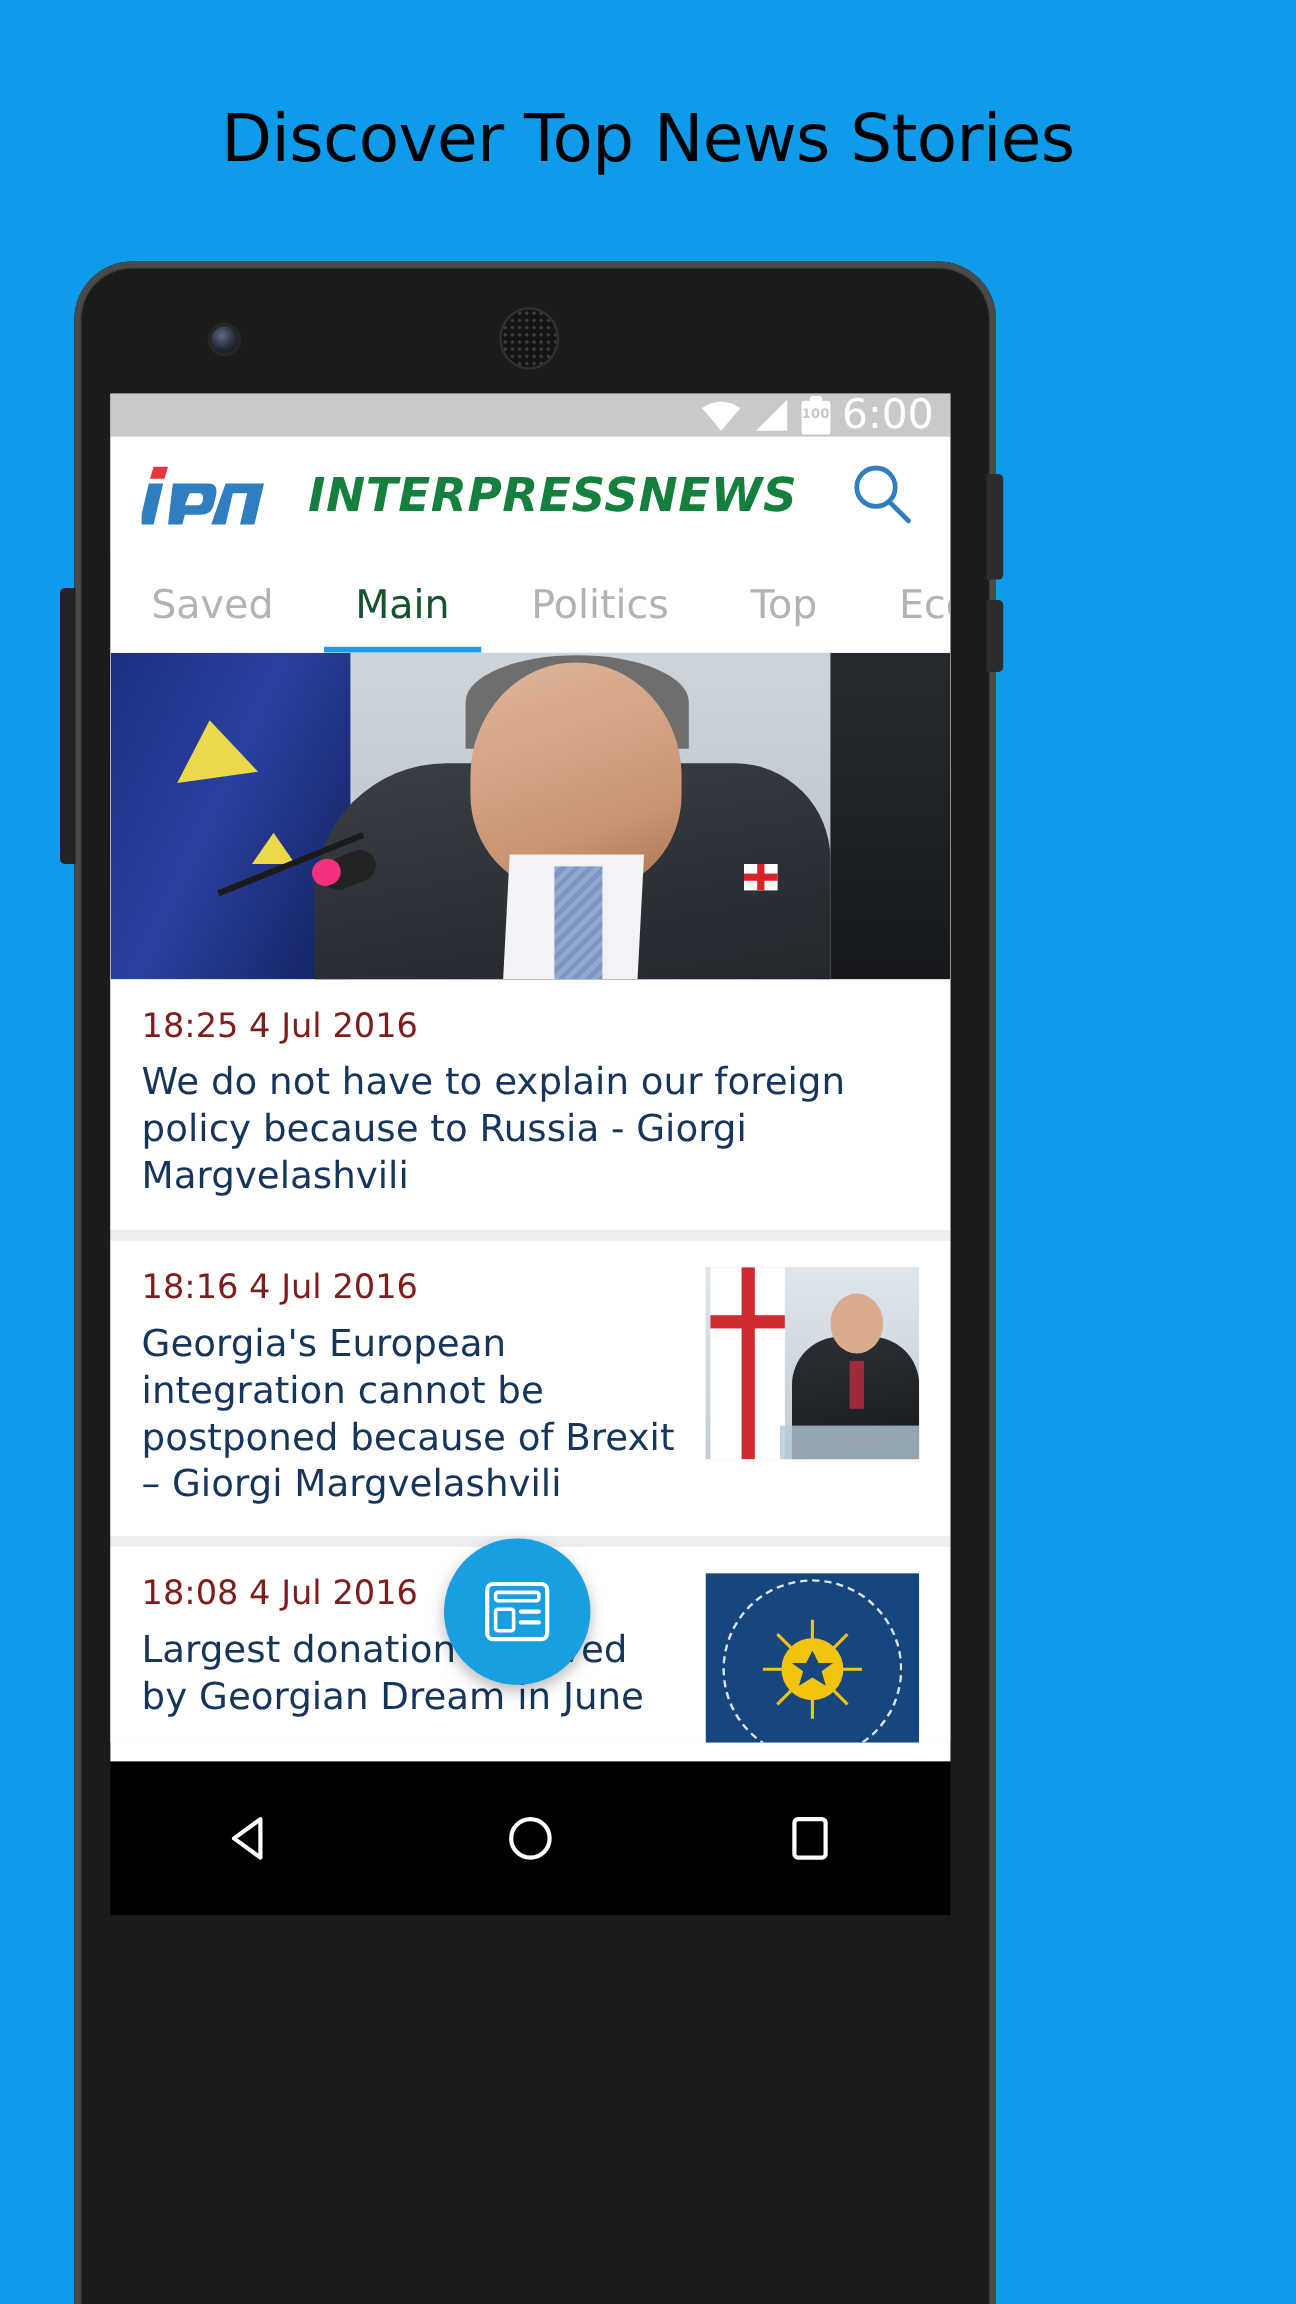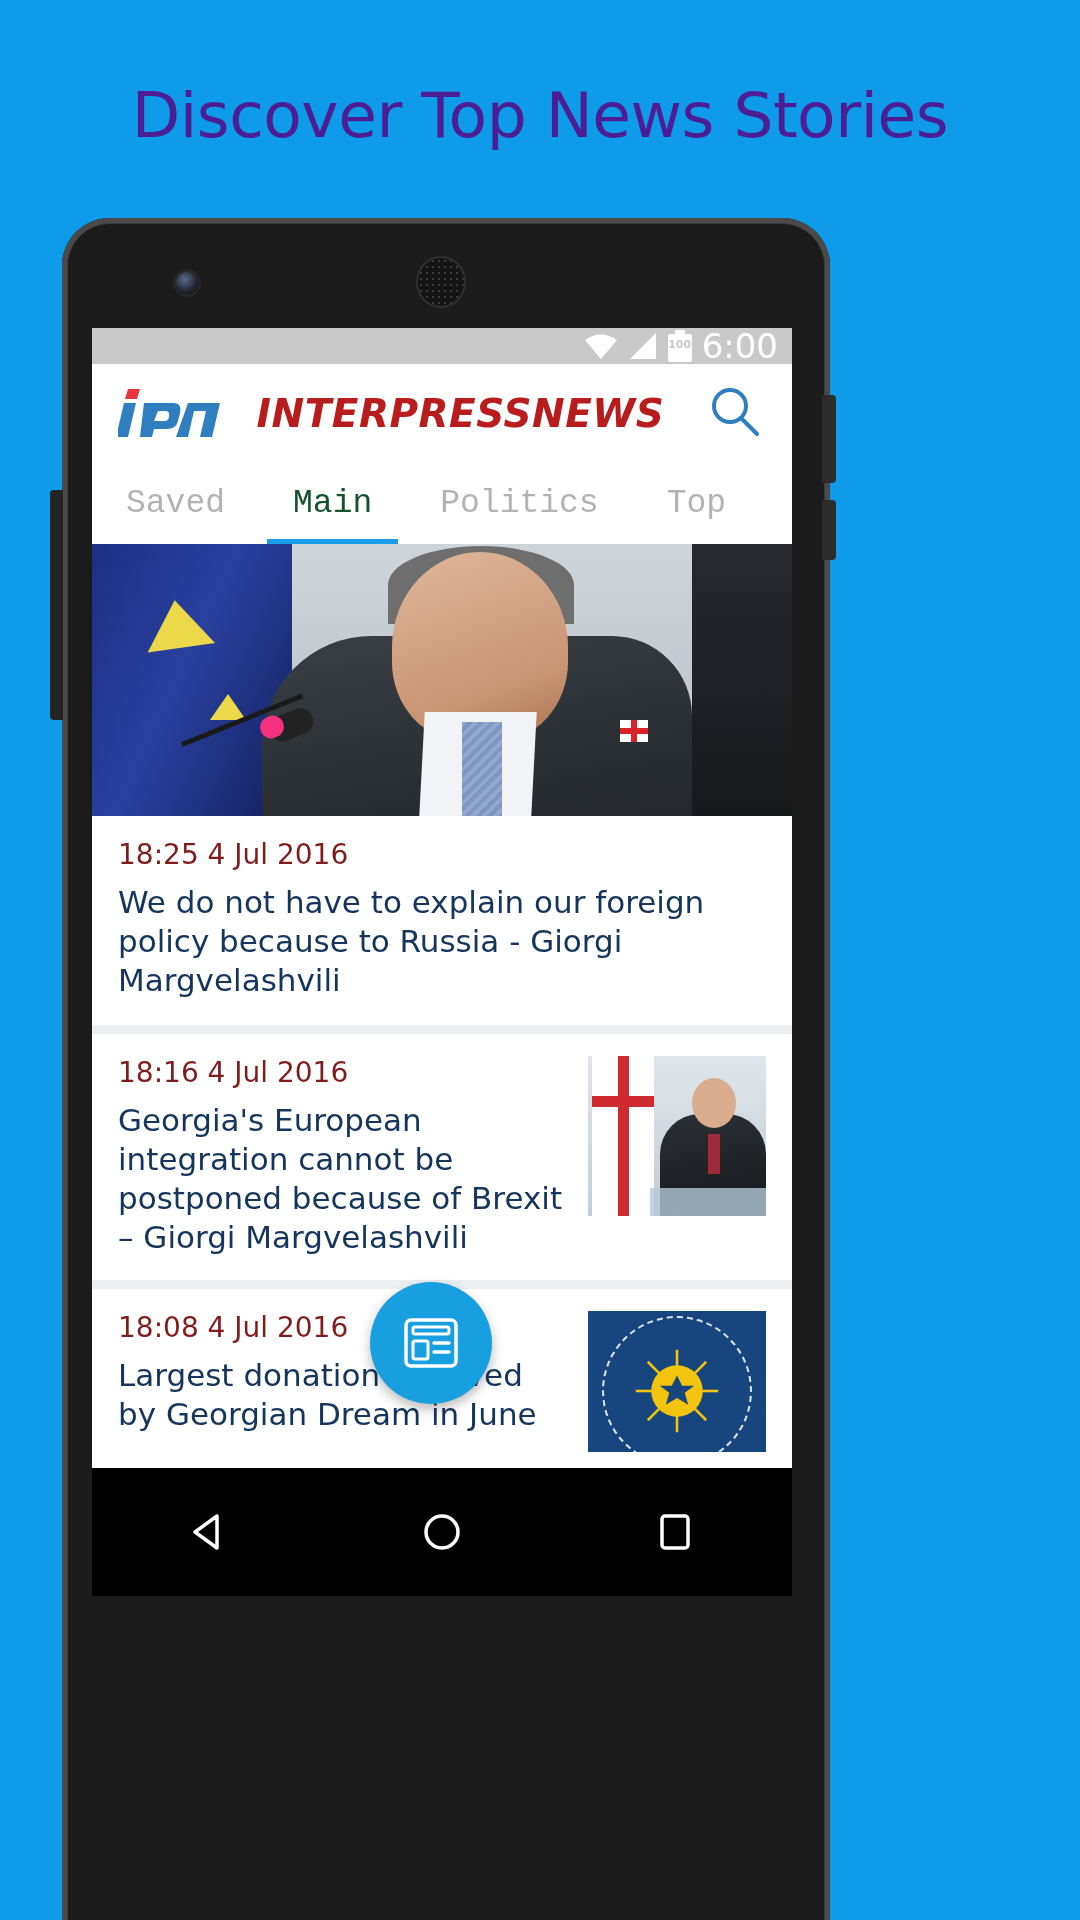--- a/index.html
+++ b/index.html
@@ -7,21 +7,21 @@
   body {
     font-family: "DejaVu Sans", sans-serif;
     background:#0d9bea;
     position:relative;
   }
 
   
   .promo-title{
     position:absolute; top:0; left:0; width:1080px; height:230px;
     display:flex; align-items:center; justify-content:center;
-    color:#4c1d95; font-size:63px; font-weight:400;
+    color:#000000; font-size:55px; font-weight:400;
     font-family:"DejaVu Sans", sans-serif;
     letter-spacing:-0.5px; white-space:nowrap;
   }
 
   
   .device{
     position:absolute; left:62px; top:218px;
     width:768px; height:1720px;
     background:#1b1b1b;
     border-radius:48px 48px 0 0;
@@ -98,33 +98,33 @@
 
   
   .appbar{
     height:98px; background:#fff;
     display:flex; align-items:center; padding:0 26px;
     position:relative;
   }
   .logo{ width:105px; height:56px; flex:0 0 auto; }
   .brand{
     flex:1; text-align:center;
-    color:#b91c1c; font-size:39px; font-weight:700;
+    color:#15803d; font-size:39px; font-weight:700;
     font-style:italic; letter-spacing:0.5px;
     font-family:"DejaVu Sans", sans-serif;
     margin-left:-6px;
   }
   .search-btn{ width:62px; height:62px; flex:0 0 auto; display:flex; align-items:center; justify-content:center; }
 
   
   .tabs{
     height:82px; background:#fff;
     display:flex; align-items:stretch;
     box-shadow:0 2px 3px rgba(0,0,0,0.12);
-    position:relative; overflow:hidden;font-family:Liberation Mono, monospace;
+    position:relative; overflow:hidden;
   }
   .tab{
     display:flex; align-items:center; justify-content:center;
     color:#b3b3b3; font-size:33px; position:relative;
     flex:0 0 auto; padding:0 34px; white-space:nowrap;
   }
   .tab.active{ color:#14532d; }
   .tab.active::after{
     content:""; position:absolute; left:8px; right:8px; bottom:0;
     height:5px; background:#1a9ceb;

